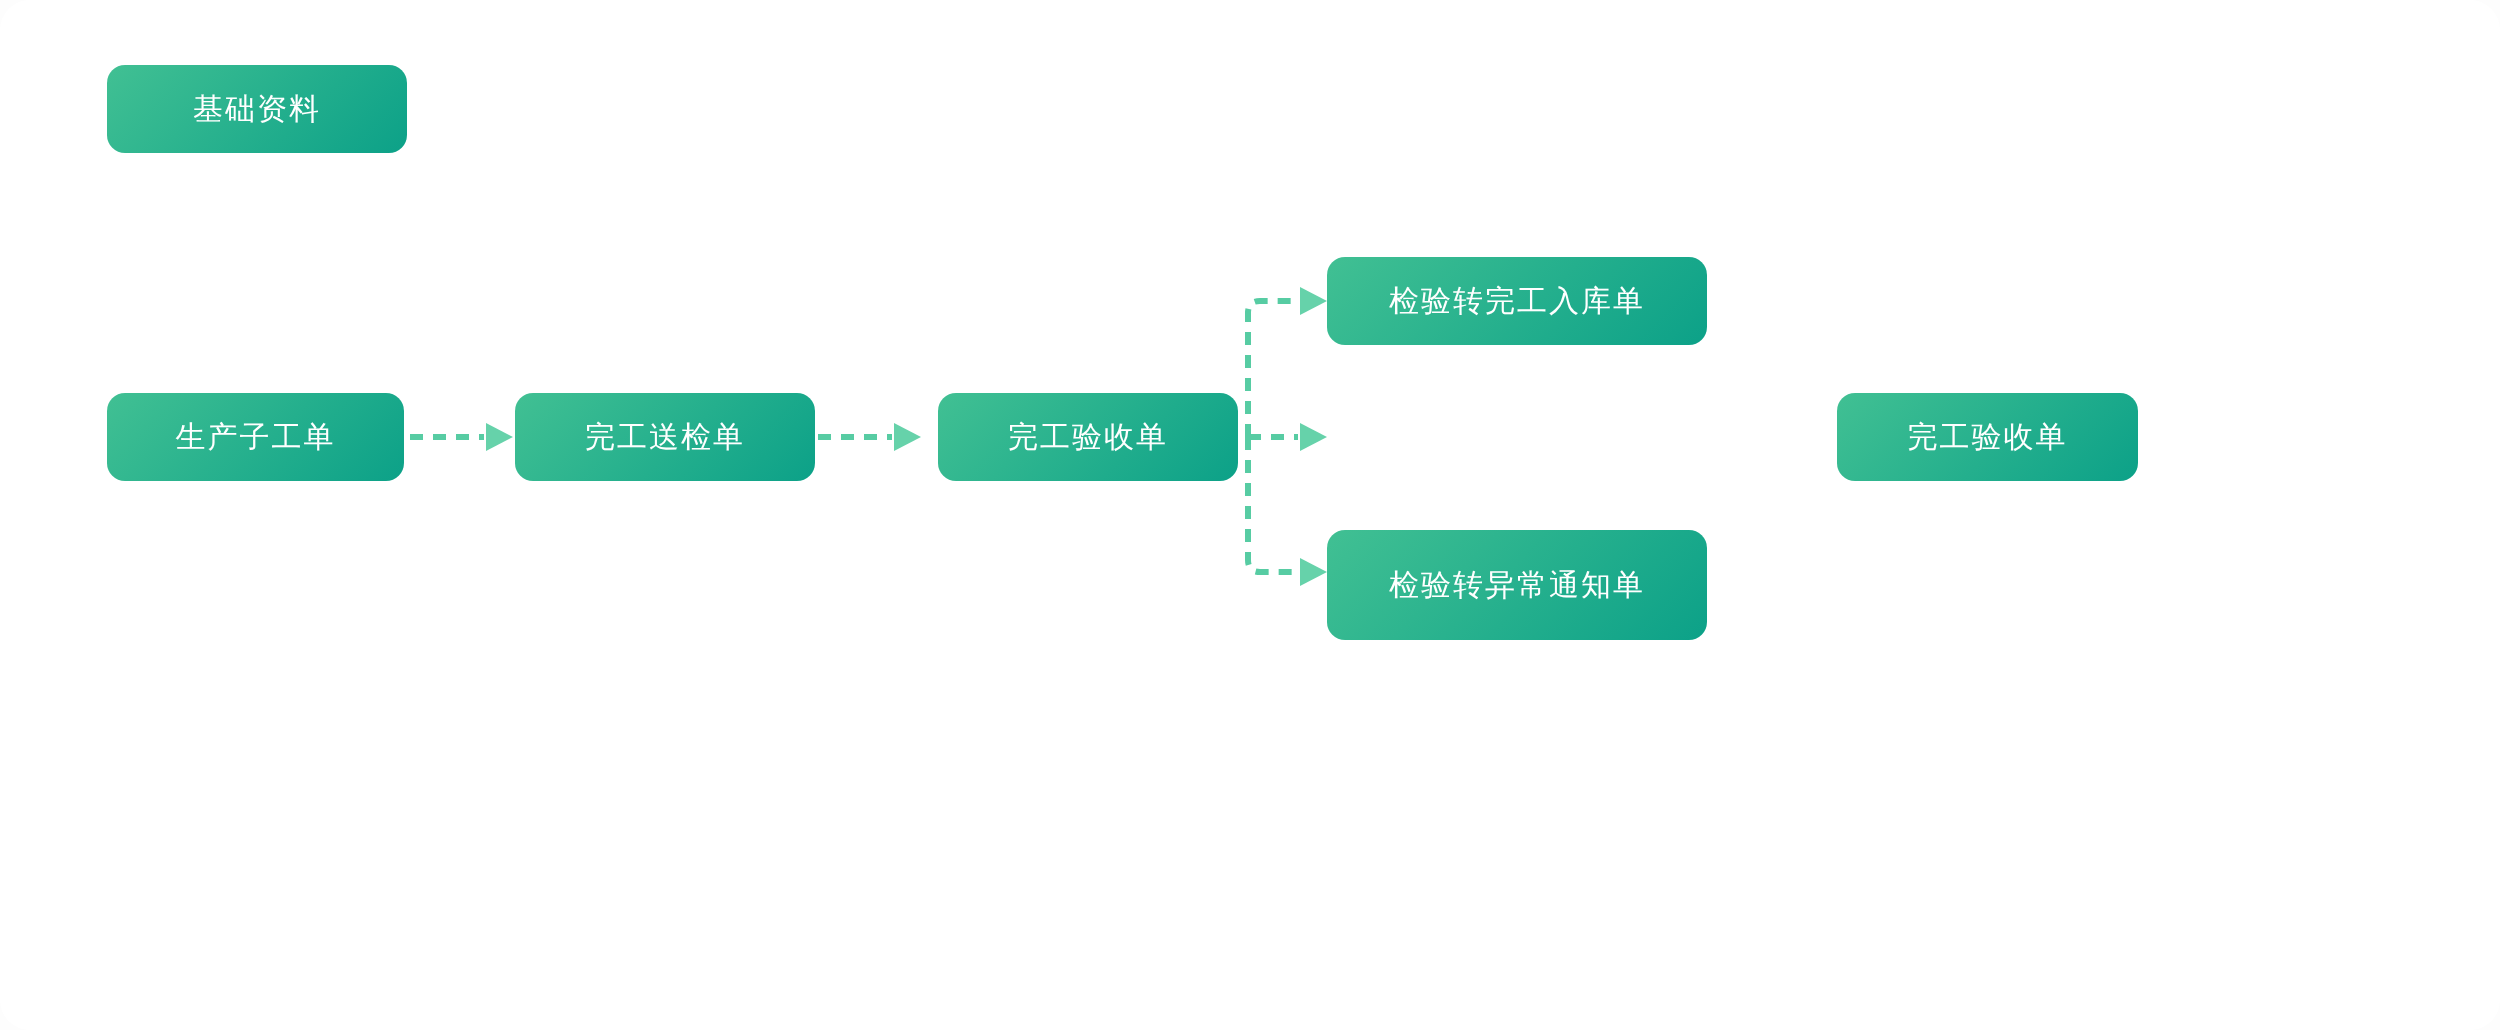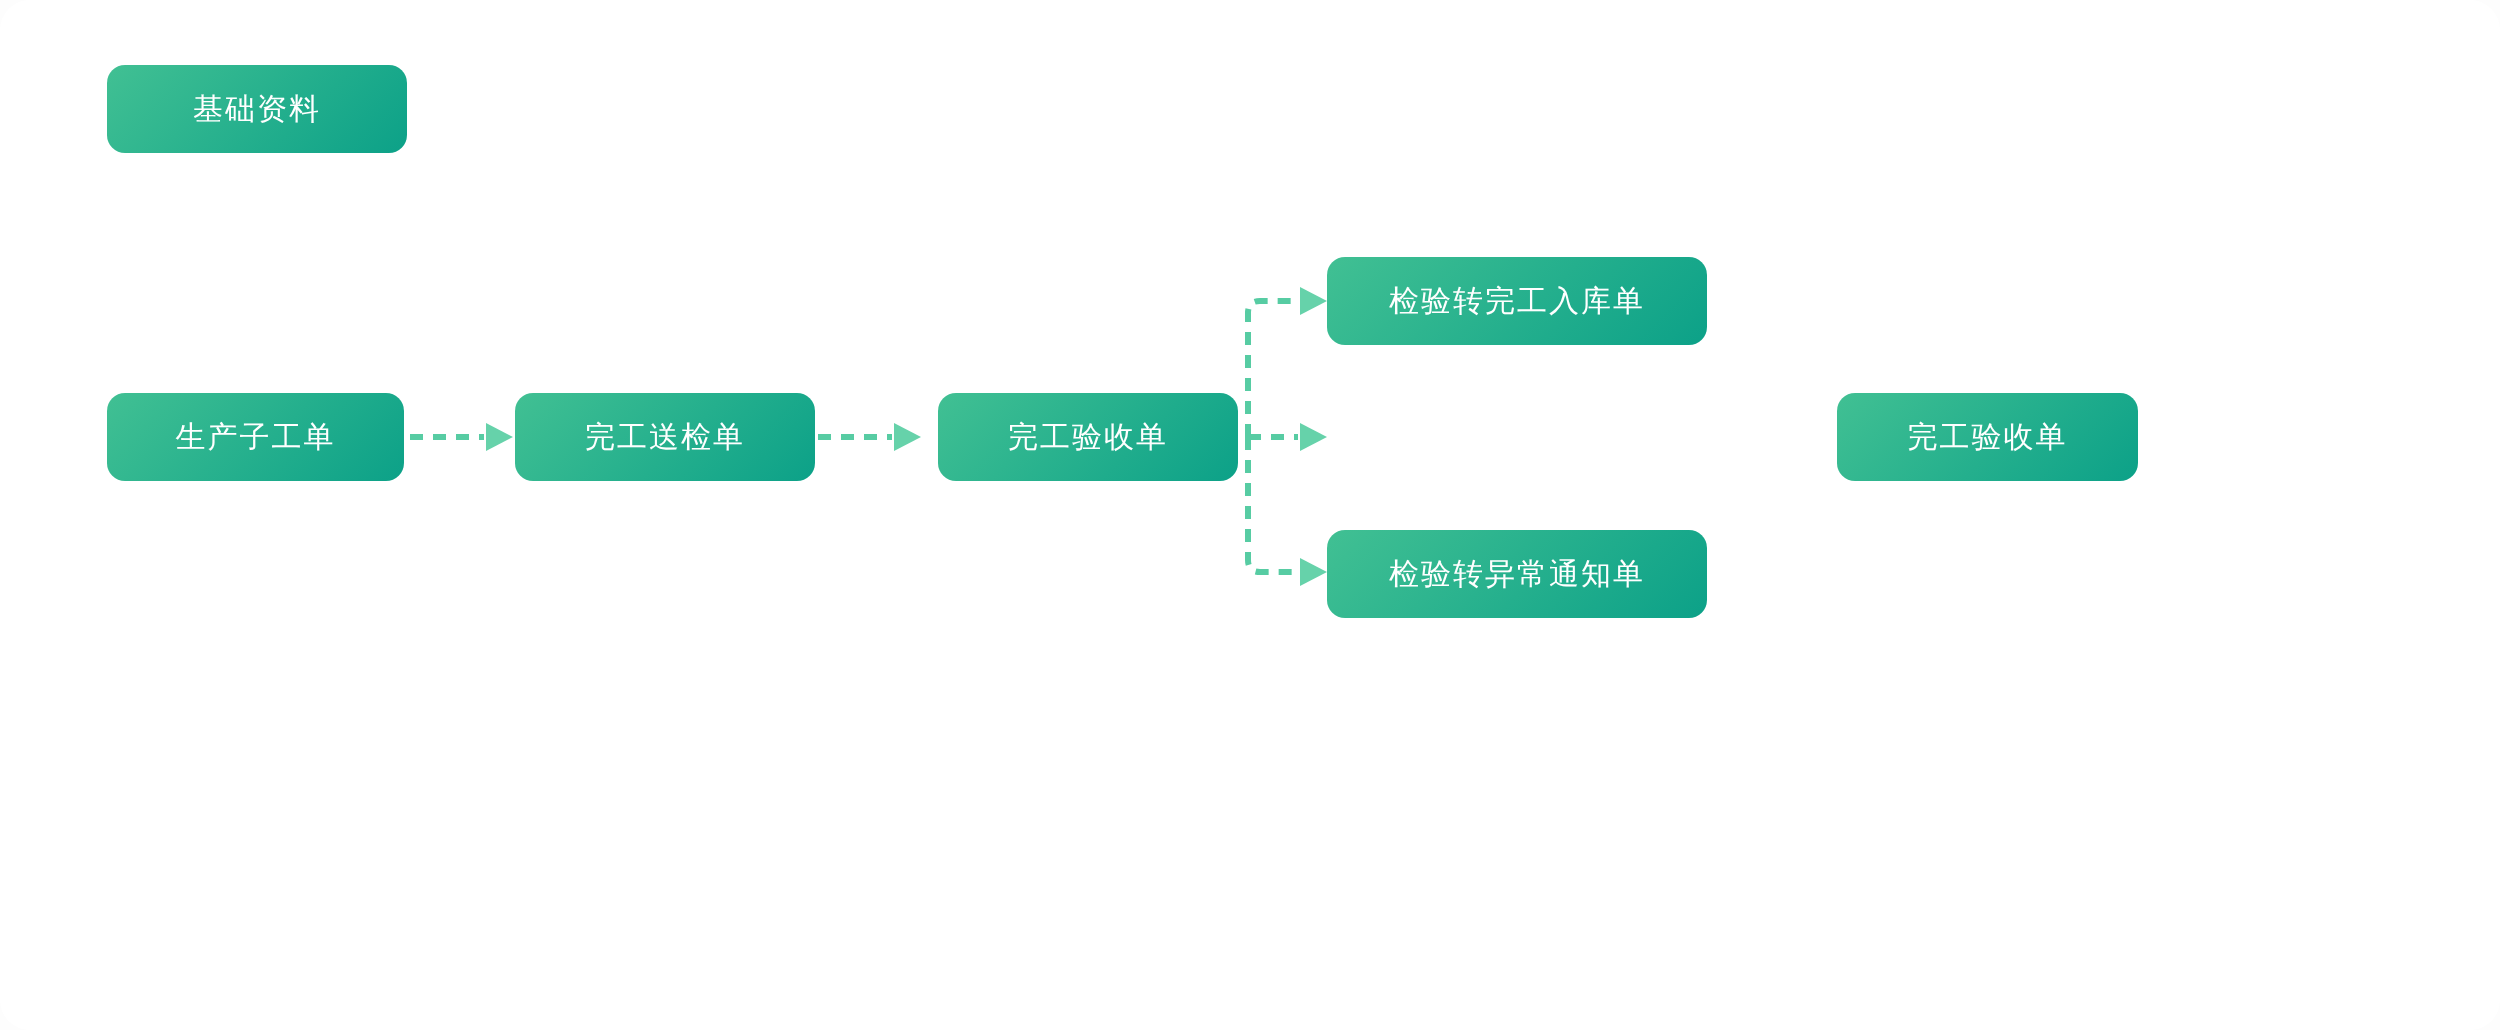--- a/index.html
+++ b/index.html
@@ -39,21 +39,21 @@
     white-space: nowrap;
     cursor: pointer;
   }
   
   .n-basic   { left: 107px;  top: 65px;  width: 300px; height: 88px; }
   .n-prod    { left: 107px;  top: 393px; width: 297px; height: 88px; }
   .n-send    { left: 515px;  top: 393px; width: 300px; height: 88px; }
   .n-accept  { left: 922px;  top: 393px; width: 300px; height: 88px; margin-left: 16px; }
   .n-wh      { left: 1327px; top: 257px; width: 380px; height: 88px; text-align: right; }
   .n-return  { left: 1327px; top: 393px; width: 380px; height: 88px; }
-  .n-exc     { left: 1327px; top: 530px; width: 380px; height: 88px; }
+  .n-exc     { left: 1327px; top: 530px; width: 380px; height: 110px; }
   .n-report  { left: 1837px; top: 393px; width: 301px; height: 88px; }
 
   .connector-layer {
     position: absolute;
     left: 0; top: 0;
     width: 2500px;
     height: 1030px;
     pointer-events: none;
   }
   .edge {

